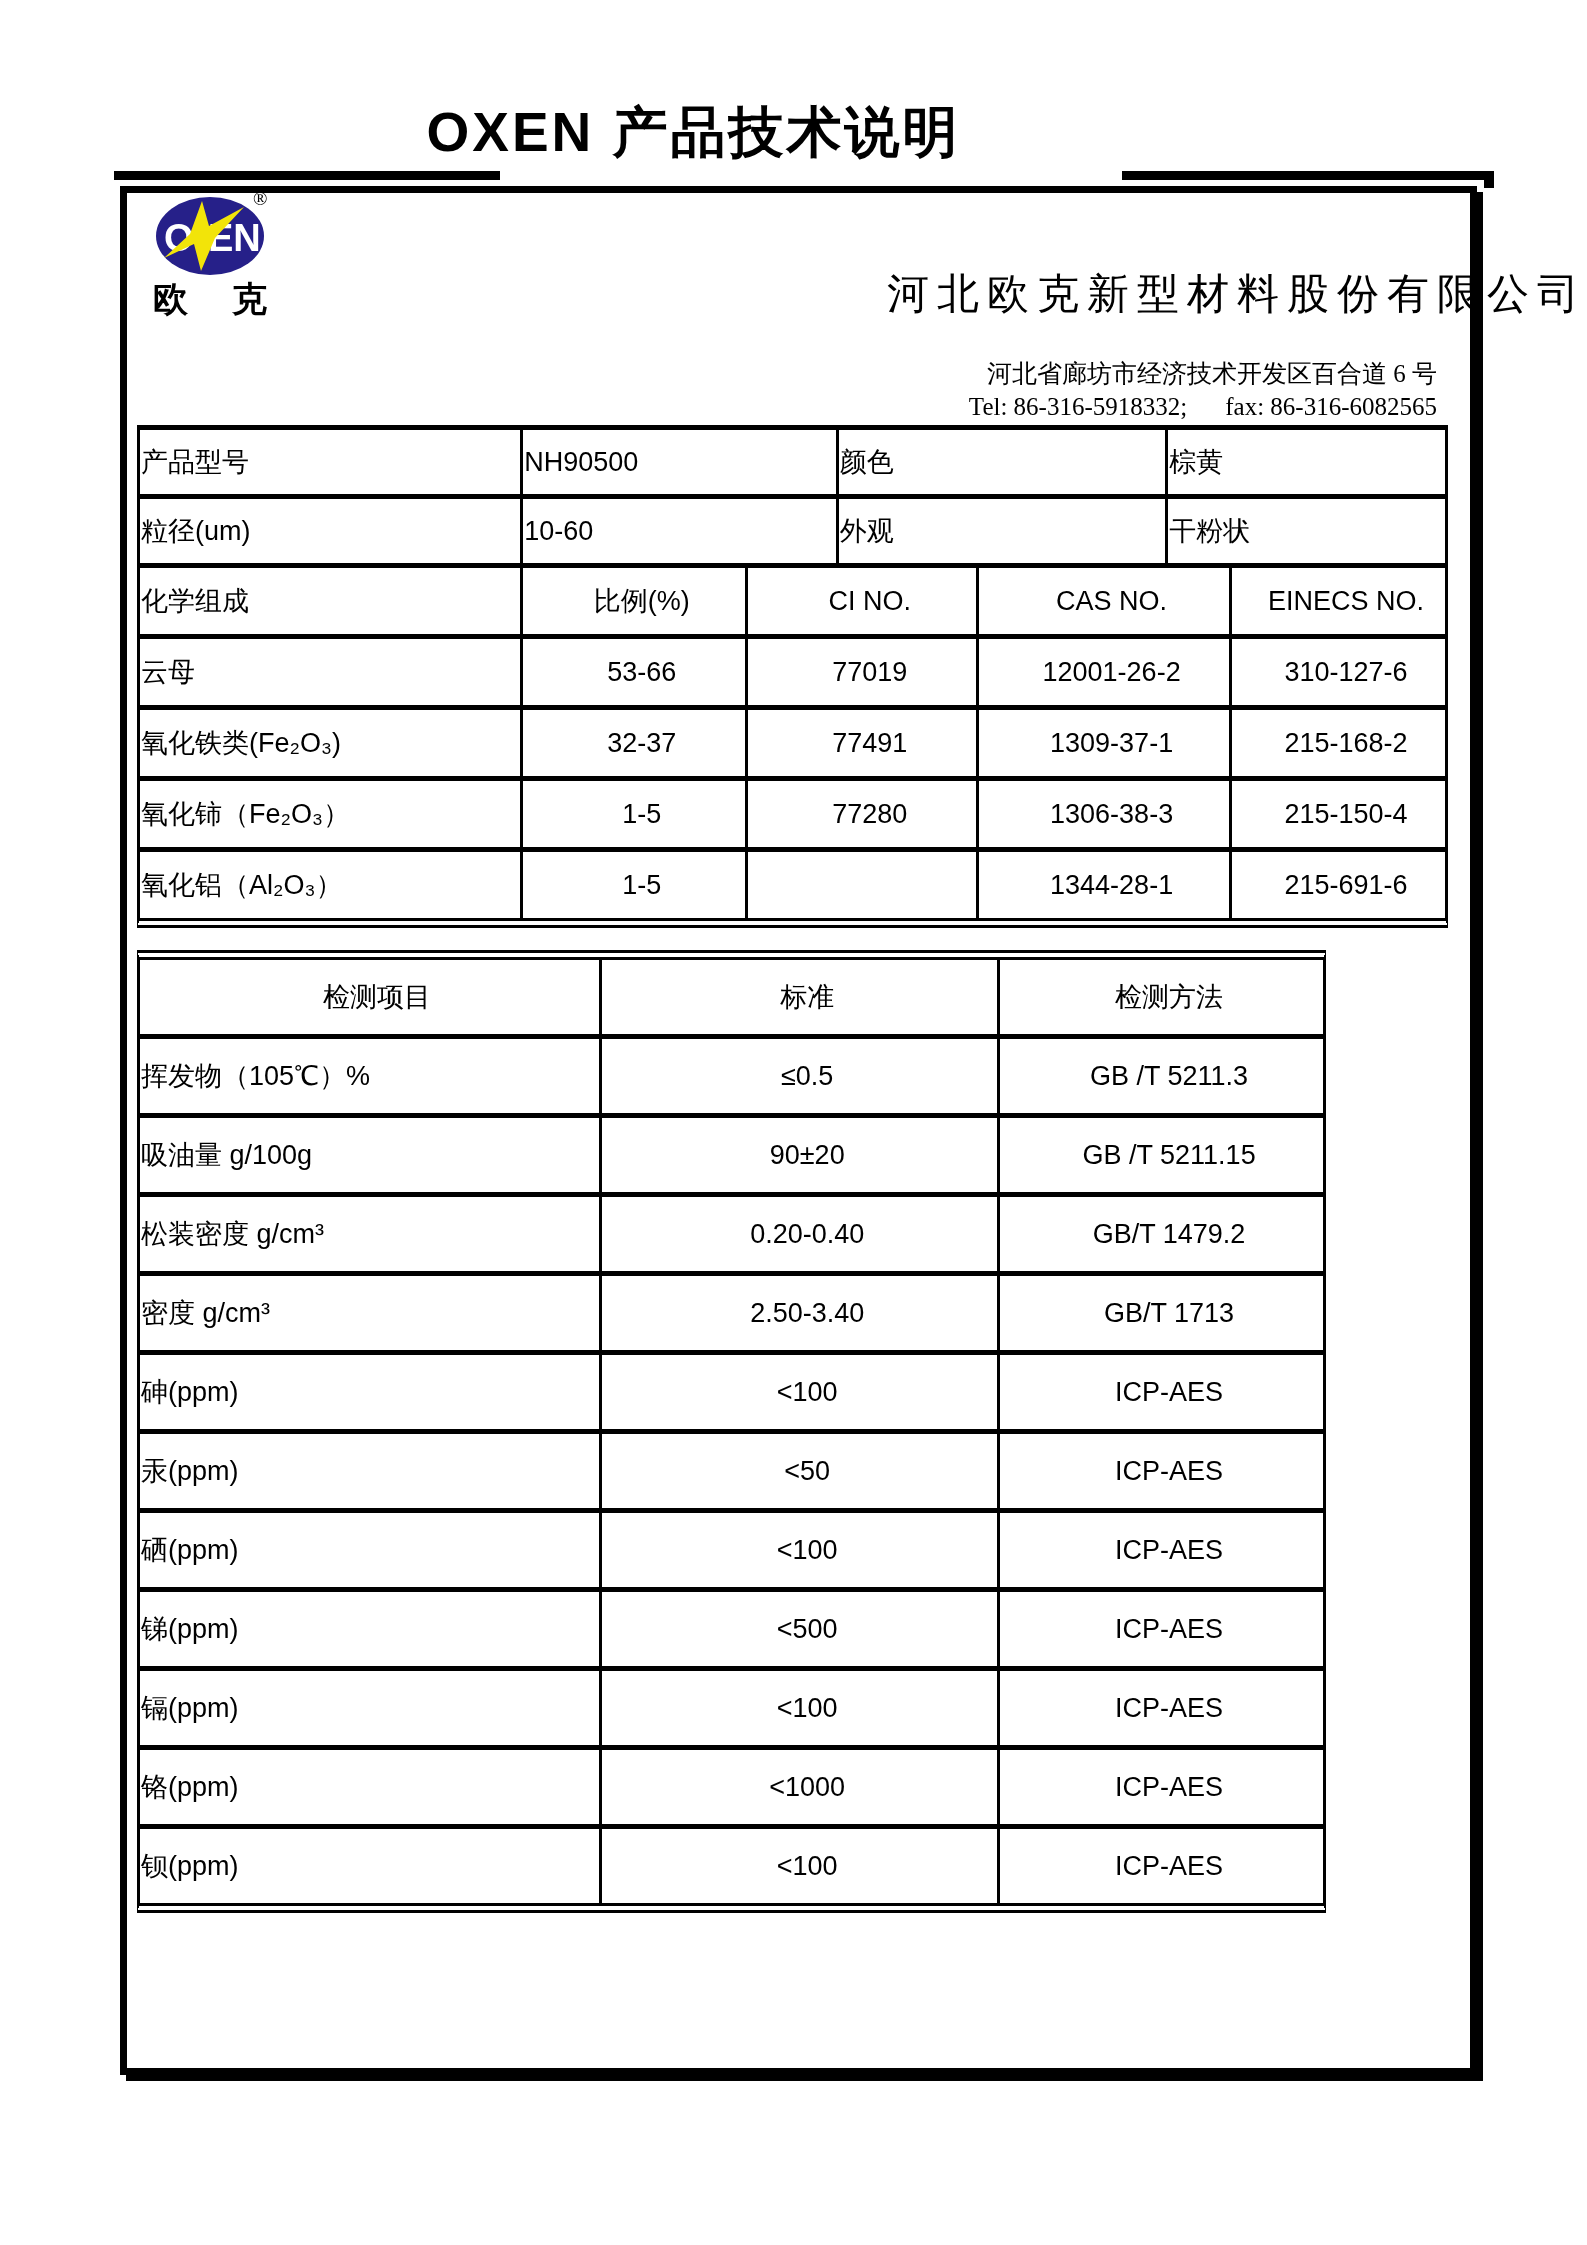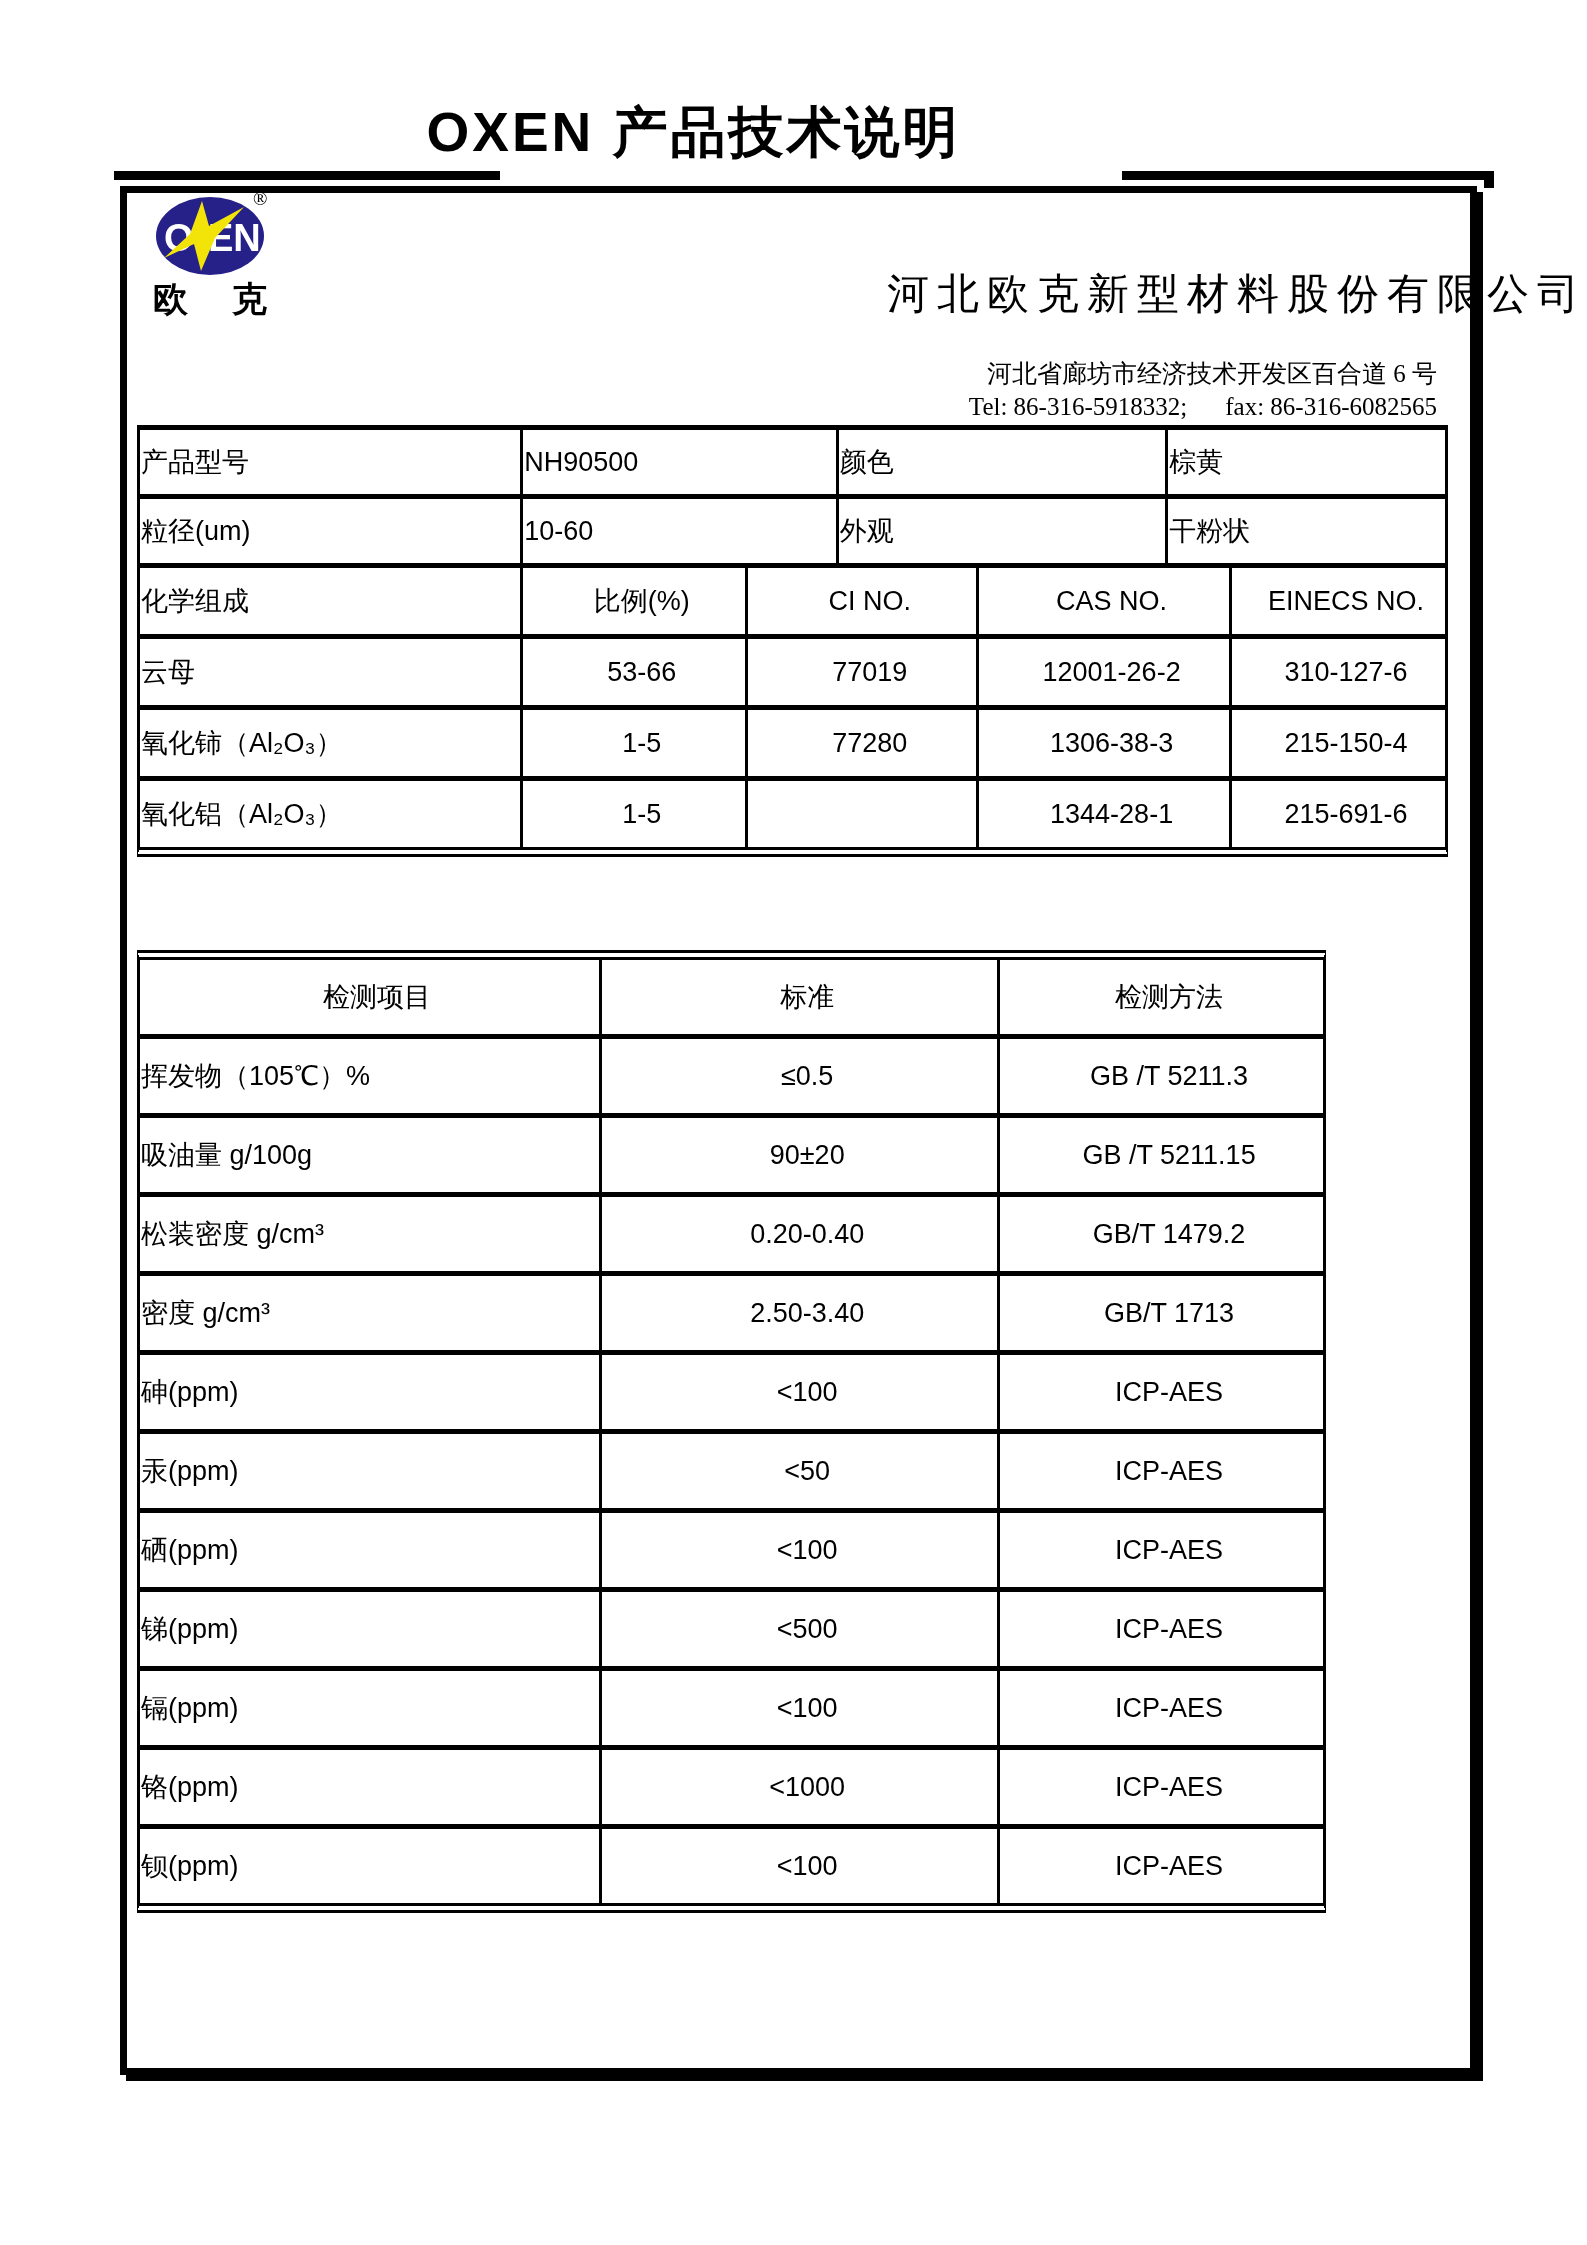--- a/index.html
+++ b/index.html
@@ -115,21 +115,28 @@
       <td class="c">EINECS NO.</td>
     </tr>
     <tr>
       <td class="l">云母</td>
       <td class="c">53-66</td>
       <td class="c">77019</td>
       <td class="c">12001-26-2</td>
       <td class="c">310-127-6</td>
     </tr>
     <tr>
-      <td class="l">氧化铈（Al₂O₃）</td>
+      <td class="l">氧化铁类(Fe₂O₃)</td>
+      <td class="c">32-37</td>
+      <td class="c">77491</td>
+      <td class="c">1309-37-1</td>
+      <td class="c">215-168-2</td>
+    </tr>
+    <tr>
+      <td class="l">氧化铈（Fe₂O₃）</td>
       <td class="c">1-5</td>
       <td class="c">77280</td>
       <td class="c">1306-38-3</td>
       <td class="c">215-150-4</td>
     </tr>
     <tr>
       <td class="l">氧化铝（Al₂O₃）</td>
       <td class="c">1-5</td>
       <td class="c"></td>
       <td class="c">1344-28-1</td>

